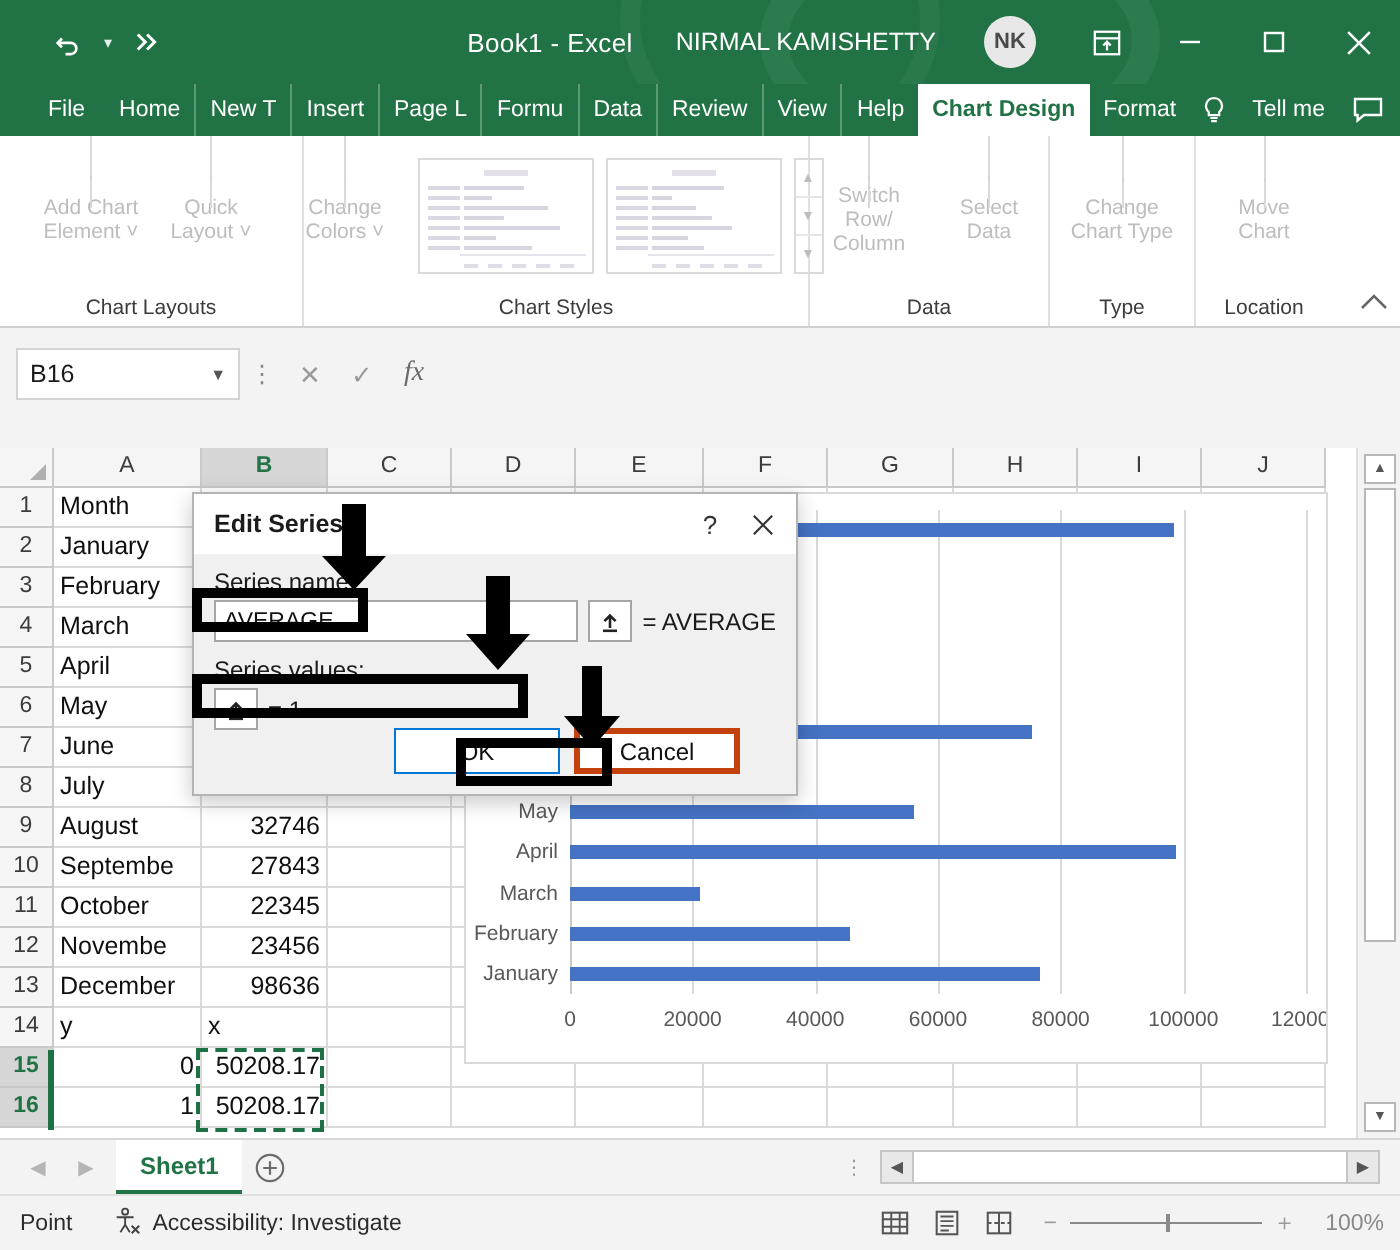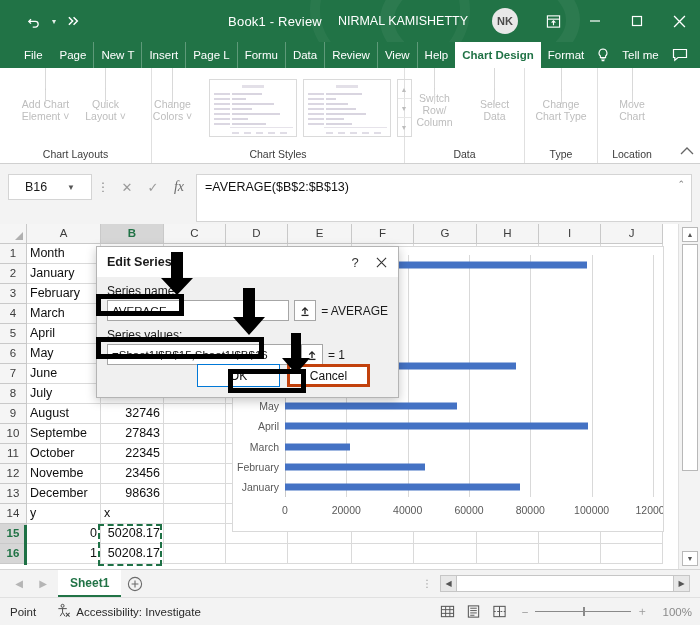--- a/index.html
+++ b/index.html
@@ -73,22 +73,22 @@
   .style-thumb .ax { position: absolute; bottom: 8px; left: 20px; right: 3px; height: 1px; background: #e6e3ea; }
   .style-thumb .axl { position: absolute; bottom: 2px; height: 2px; width: 7px; background: #e0ddE6; }
   .gal-scroll { display: flex; flex-direction: column; border: 1px solid #dadada; width: 15px; height: 58px; }
   .gal-scroll div { flex: 1; display: flex; align-items: center; justify-content: center;
     font-size: 7px; color: #bdbdbd; border-bottom: 1px solid #e7e7e7; }
   .collapse { position: absolute; right: 6px; bottom: 4px; color: #777; font-size: 12px; cursor: pointer; }
 
   
   .fbar { position: absolute; left: 0; top: 164px; width: 700px; height: 60px; background: #f3f3f3;
     display: flex; align-items: flex-start; padding: 10px 8px 0 8px; }
-  .namebox { width: 84px; height: 26px; background: #fff; border: 1px solid #d4d4d4;
-    display: flex; align-items: center; padding: 0 16px; font-size: 12.5px; color: #1a1a1a; }
+  .namebox { width: 112px; height: 26px; background: #fff; border: 1px solid #d4d4d4;
+    display: flex; align-items: center; padding: 0 6px; font-size: 12.5px; color: #1a1a1a; }
   .namebox .nb-caret { margin-left: auto; font-size: 8px; color: #555; }
   .fb-dots { width: 22px; height: 26px; display: flex; align-items: center; justify-content: center;
     color: #888; font-size: 12px; letter-spacing: 0; }
   .fb-btns { display: flex; align-items: center; height: 26px; background: #f3f3f3; }
   .fb-btn { width: 26px; height: 26px; display: flex; align-items: center; justify-content: center;
     color: #9a9a9a; font-size: 13px; cursor: pointer; }
   .fb-btn.fx { font-style: italic; font-family: "Liberation Serif", serif; color: #6b6b6b; font-size: 14px;}
   .fbox { flex: 1; min-height: 48px; background: #fff; border: 1px solid #d4d4d4; margin-left: 4px;
     font-size: 12.5px; color: #111; padding: 5px 8px; position: relative; }
   .fbox .fcaret { position: absolute; right: 6px; top: 4px; font-size: 9px; color: #777; }
@@ -198,21 +198,21 @@
           </svg>
       </div>
       <div class="qat-caret">▾</div>
       <div class="qat-btn">
         <svg width="15" height="12" viewBox="0 0 16 12">
             <path d="M2 2 L6 6 L2 10 M7 2 L11 6 L7 10" fill="none" stroke="#fff" stroke-width="1.6"></path>
           </svg>
       </div>
     </div>
     <div class="tb-title">
-      <span>Book1  -  Review</span>
+      <span>Book1  -  Excel</span>
     </div>
     <div class="tb-right">
       <div class="tb-user">NIRMAL KAMISHETTY</div>
       <div class="avatar">NK</div>
       <div class="tb-icon">
         <svg width="15" height="15" viewBox="0 0 16 16">
             <rect x="1.5" y="2" width="13" height="12" fill="none" stroke="#fff" stroke-width="1.2"></rect>
             <path d="M1.5 5.5 H14.5" stroke="#fff" stroke-width="1.2"></path>
             <path d="M8 12 V7.5 M6 9.3 L8 7.3 L10 9.3" fill="none" stroke="#fff" stroke-width="1.2"></path>
           </svg>
@@ -230,21 +230,21 @@
       <div class="tb-icon close">
         <svg width="13" height="13" viewBox="0 0 12 12">
             <path d="M1 1 L11 11 M11 1 L1 11" stroke="#fff" stroke-width="1.2"></path>
           </svg>
       </div>
     </div>
   </div>
 
   <div class="tabbar">
     <div class="tab">File</div>
-    <div class="tab nosep">Page</div>
+    <div class="tab nosep">Home</div>
     <div class="tab">New T</div>
     <div class="tab">Insert</div>
     <div class="tab">Page L</div>
     <div class="tab">Formu</div>
     <div class="tab">Data</div>
     <div class="tab">Review</div>
     <div class="tab">View</div>
     <div class="tab">Help</div>
     <div class="tab active">Chart Design</div>
     <div class="tab nosep">Format</div>
@@ -449,24 +449,20 @@
       <span class="nb-caret">▼</span>
     </div>
     <div class="fb-dots">⋮</div>
     <div class="fb-btns">
       <div class="fb-btn">✕</div>
       <div class="fb-btn">✓</div>
       <div class="fb-btn fx">
           <i>fx</i>
         </div>
     </div>
-    <div class="fbox">
-      <span>=AVERAGE($B$2:$B$13)</span>
-      <span class="fcaret">⌃</span>
-    </div>
   </div>
 
   <div class="gridwrap">
     <table class="grid">
       <tbody>
           <tr>
         <th class="corner">
               <div class="corner-tri"></div>
             </th>
         <th class="colh cA">A</th>
@@ -760,21 +756,20 @@
         <div class="picker">
           <svg width="12" height="12" viewBox="0 0 12 12">
               <path d="M6 9 V3 M3.2 5.6 L6 2.8 L8.8 5.6" fill="none" stroke="#222" stroke-width="1.3"></path>
               <path d="M2.5 10.4 H9.5" stroke="#222" stroke-width="1.3"></path>
             </svg>
         </div>
         <div class="eqv">= AVERAGE</div>
       </div>
       <div class="dlg-lab">Series values:</div>
       <div class="row">
-        <div class="dlg-in">=Sheet1!$B$15,Sheet1!$B$16</div>
         <div class="picker">
           <svg width="12" height="12" viewBox="0 0 12 12">
               <path d="M6 9 V3 M3.2 5.6 L6 2.8 L8.8 5.6" fill="none" stroke="#222" stroke-width="1.3"></path>
               <path d="M2.5 10.4 H9.5" stroke="#222" stroke-width="1.3"></path>
             </svg>
         </div>
         <div class="eqv">= 1</div>
       </div>
     </div>
     <div class="dlg-btns">

